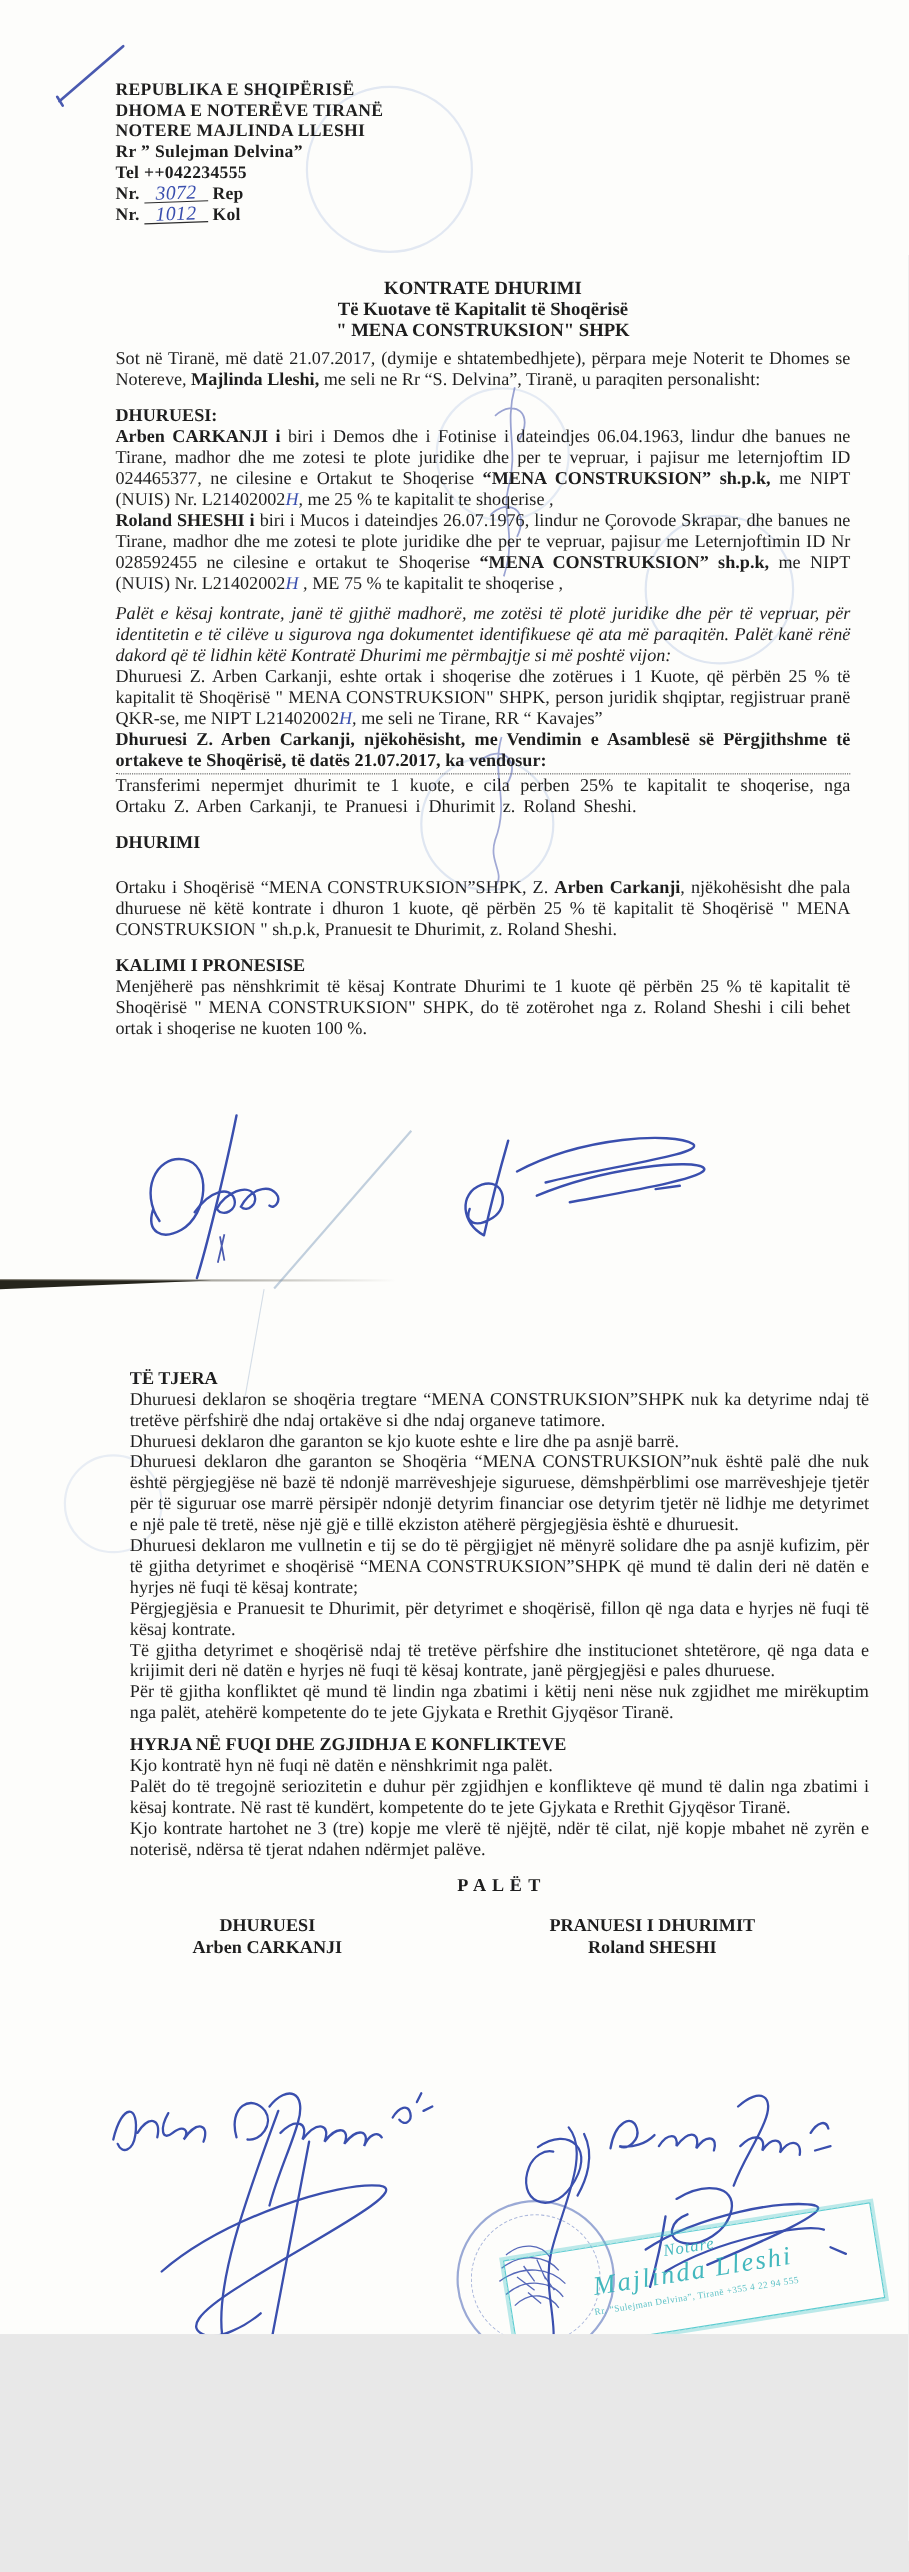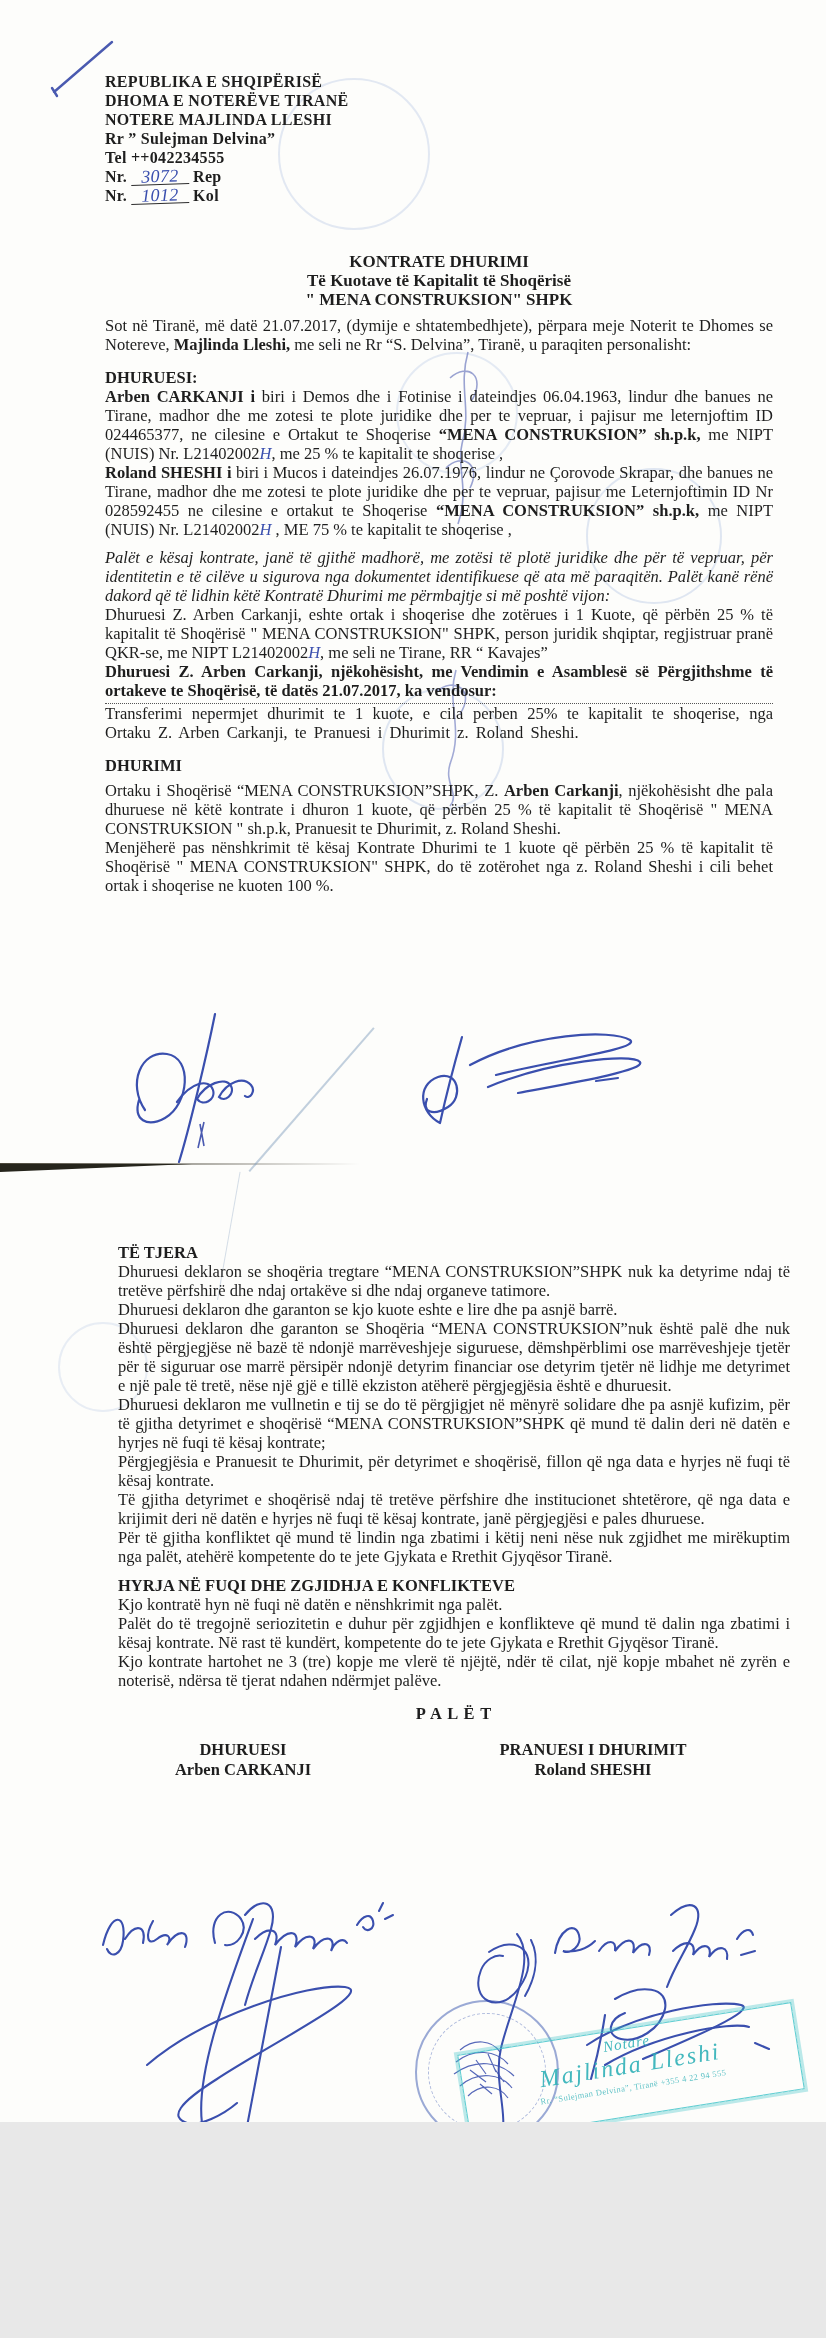--- a/index.html
+++ b/index.html
@@ -28,21 +28,21 @@
     border-bottom:1.6px solid #2c2c2c;
     color:#3a4fae;font-style:italic;font-weight:normal;font-size:18px;
     transform:rotate(-2deg);line-height:15px;margin:0 4px;
   }
   .doc-title{text-align:center;font-weight:bold;font-size:17px;line-height:19px;margin:0 0 7px 0;}
   .sec-h{font-weight:bold;margin:14px 0 0 0;font-size:16.5px;line-height:19px;}
   .italic-note{font-style:italic;margin-top:9px;}
   .vendim{font-weight:bold;border-bottom:1.5px dotted #555;padding-bottom:3px;}
   .gap18{}
   .gap10{margin-top:10px;}
-  .gap6{margin-top:6px;}
+  .gap6{margin-top:22px;}
   .ink-hand{color:#3a4fae;font-style:italic;}
   .palet{text-align:center;font-weight:bold;letter-spacing:1px;margin-top:14px;}
   .party-row{position:relative;height:60px;margin-top:16px;}
   .party{position:absolute;text-align:center;font-weight:bold;line-height:20px;font-size:16.5px;}
   .party.left{left:10px;width:230px;}
   .party.right{left:350px;width:250px;}
   
   .stamp-circle{position:absolute;border-radius:50%;pointer-events:none;}
   .sc-faint{border:2px solid rgba(105,140,205,.33);}
   .sc-faint2{border:2px solid rgba(105,140,205,.2);}
@@ -128,20 +128,21 @@
 
     <p class="para italic-note">Palët e kësaj kontrate, janë të gjithë madhorë, me zotësi të plotë juridike dhe për të vepruar, për identitetin e të  cilëve u sigurova nga dokumentet identifikuese që ata më paraqitën. Palët kanë rënë dakord që të lidhin këtë Kontratë Dhurimi me përmbajtje si më poshtë vijon:</p>
 
     <p class="para"><span>Dhuruesi Z. Arben Carkanji, eshte ortak  i shoqerise dhe zotërues i 1 Kuote, që përbën 25 % të kapitalit të Shoqërisë " MENA CONSTRUKSION" SHPK, person juridik shqiptar, regjistruar pranë QKR-se, me NIPT L21402002</span><span class="ink-hand">H</span><span>, me seli ne Tirane, RR “ Kavajes”</span></p>
     <p class="para vendim">Dhuruesi Z. Arben Carkanji, njëkohësisht, me Vendimin e Asamblesë së Përgjithshme të ortakeve te Shoqërisë, të datës 21.07.2017, ka vendosur:</p>
     <p class="para gap18 loose">Transferimi nepermjet dhurimit te  1 kuote,  e  cila  perben  25%  te kapitalit  te shoqerise, nga Ortaku  Z.  Arben Carkanji,  te Pranuesi i Dhurimit  z. Roland Sheshi.</p>
 
     <h3 class="sec-h">DHURIMI</h3>
     <p class="para gap6"><span>Ortaku i Shoqërisë “MENA CONSTRUKSION”SHPK, Z. </span><b>Arben Carkanji</b><span>, njëkohësisht dhe pala dhuruese në këtë kontrate i dhuron 1 kuote, që përbën 25 % të kapitalit të Shoqërisë " MENA CONSTRUKSION " sh.p.k, Pranuesit te Dhurimit, z. Roland Sheshi.</span></p>
 
+    <h3 class="sec-h">KALIMI I PRONESISE</h3>
     <p class="para">Menjëherë pas nënshkrimit të kësaj Kontrate Dhurimi te 1 kuote që përbën 25 % të kapitalit të Shoqërisë " MENA CONSTRUKSION" SHPK, do të zotërohet nga z. Roland Sheshi i cili behet ortak i shoqerise ne kuoten 100 %.</p>
   </div>
 
   <svg class="art" style="left:115px;top:1012px;" width="230" height="155" viewBox="0 0 230 155">
     <g stroke="#3a4fae" stroke-width="2.2" fill="none" stroke-linecap="round">
       <path d="M100,2 C92,42 74,118 64,150"></path>
       <path d="M30,98 C12,72 26,38 52,42 C78,46 74,92 50,106 C32,116 18,108 24,88"></path>
       <path d="M62,90 C76,70 94,66 98,78 C101,88 88,95 82,87 C90,72 110,64 116,74 C120,82 110,91 104,85 C112,70 128,64 136,73 C141,79 135,88 130,84"></path>
     </g>
   </svg>

